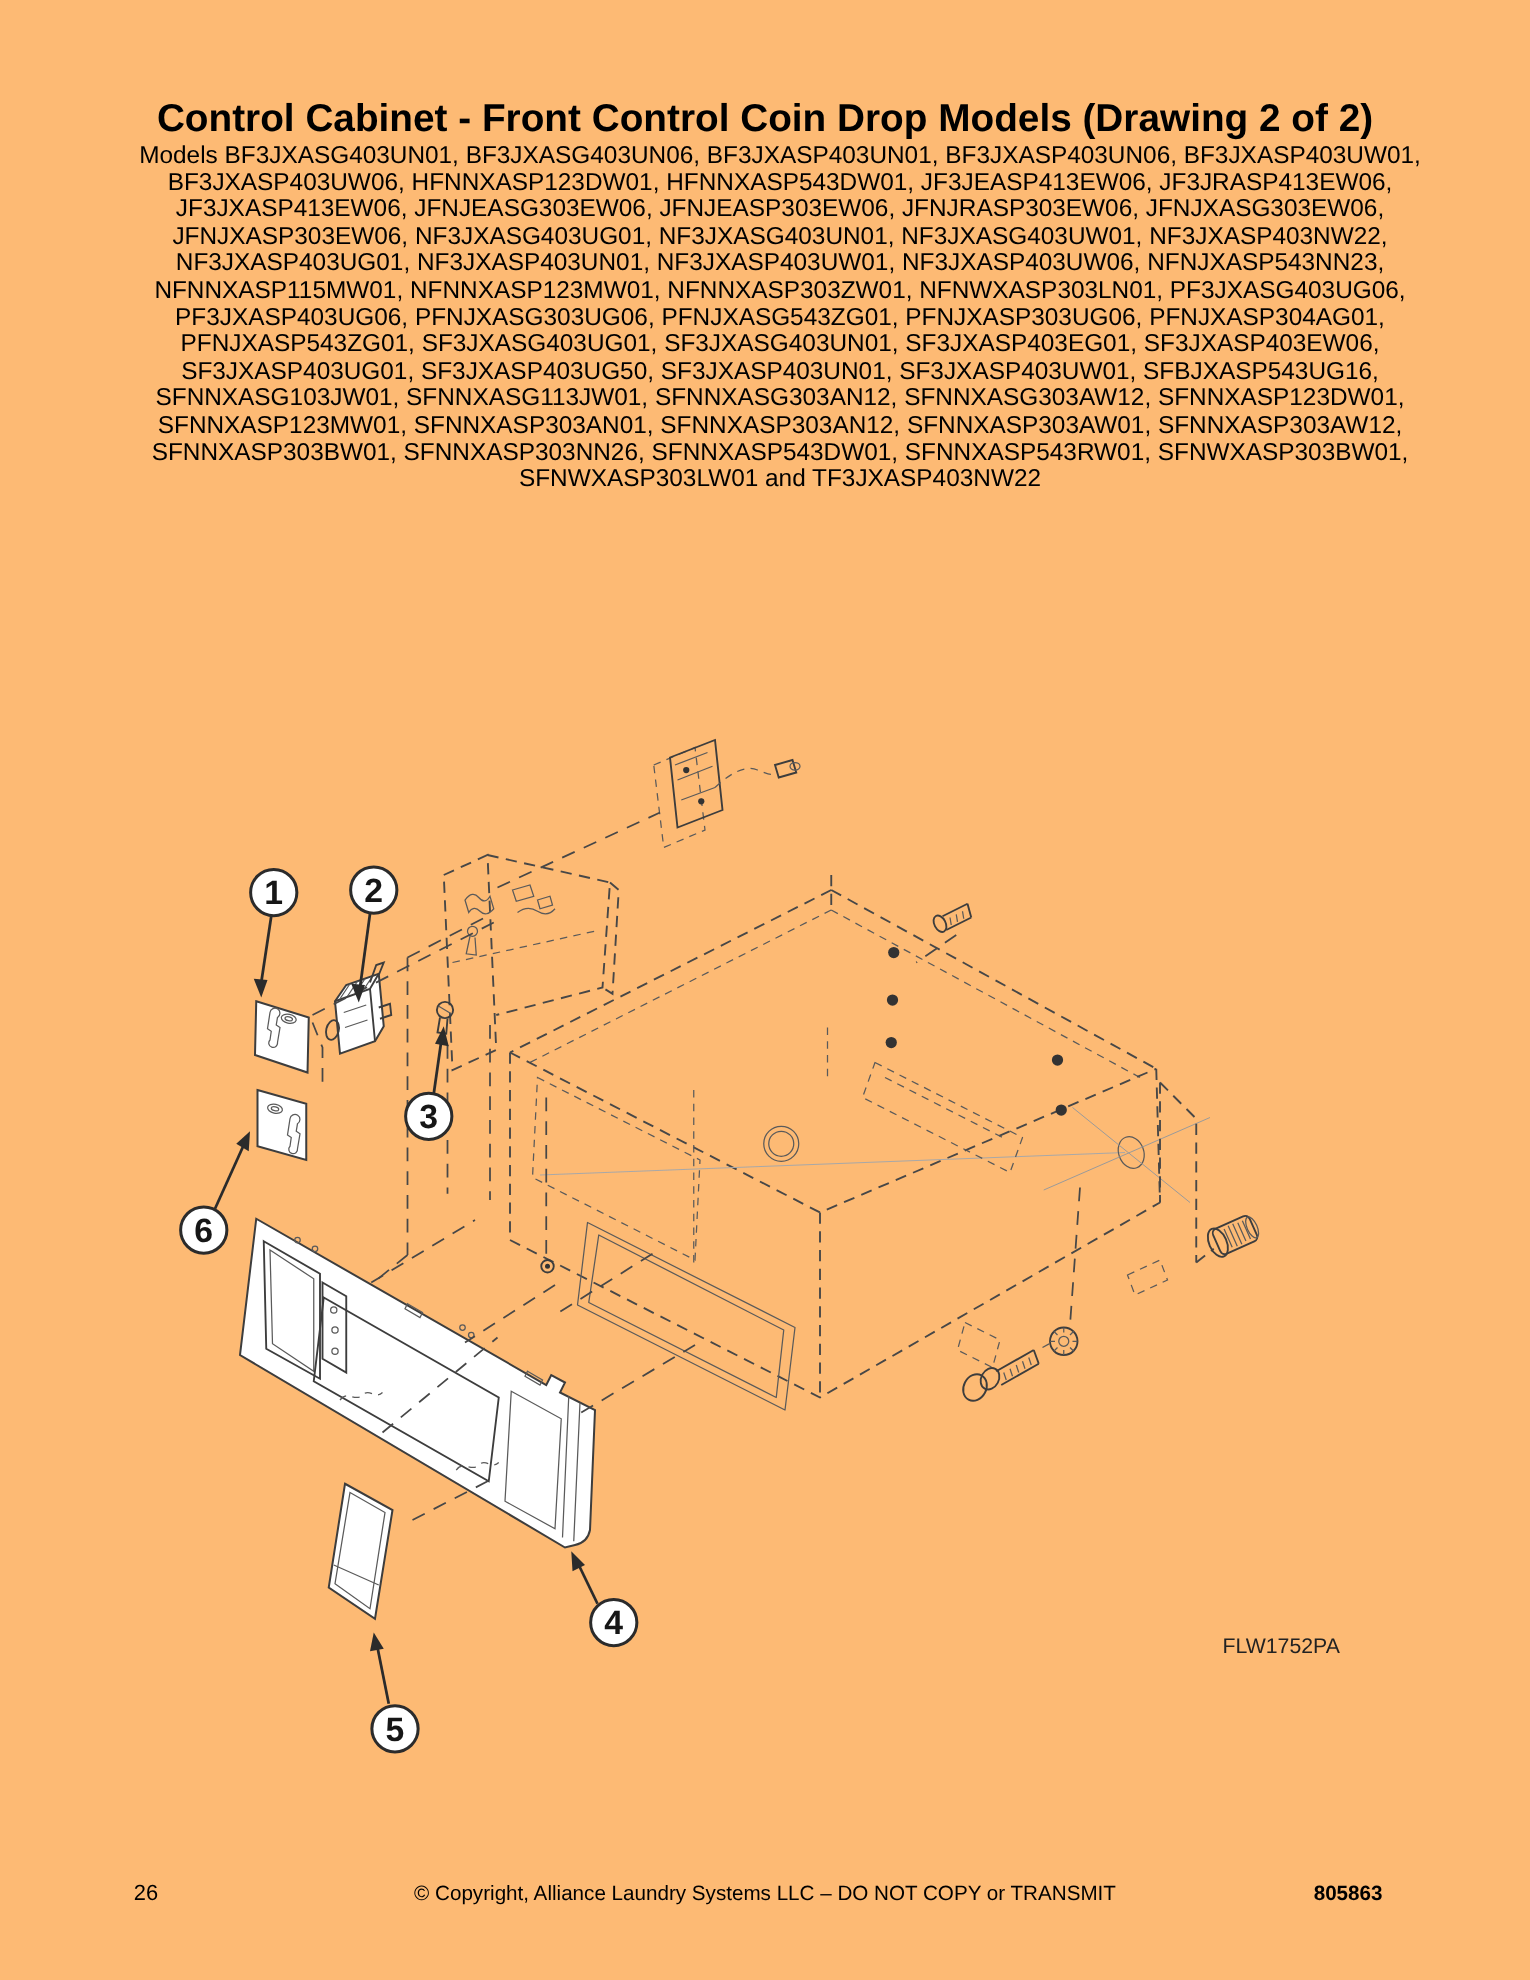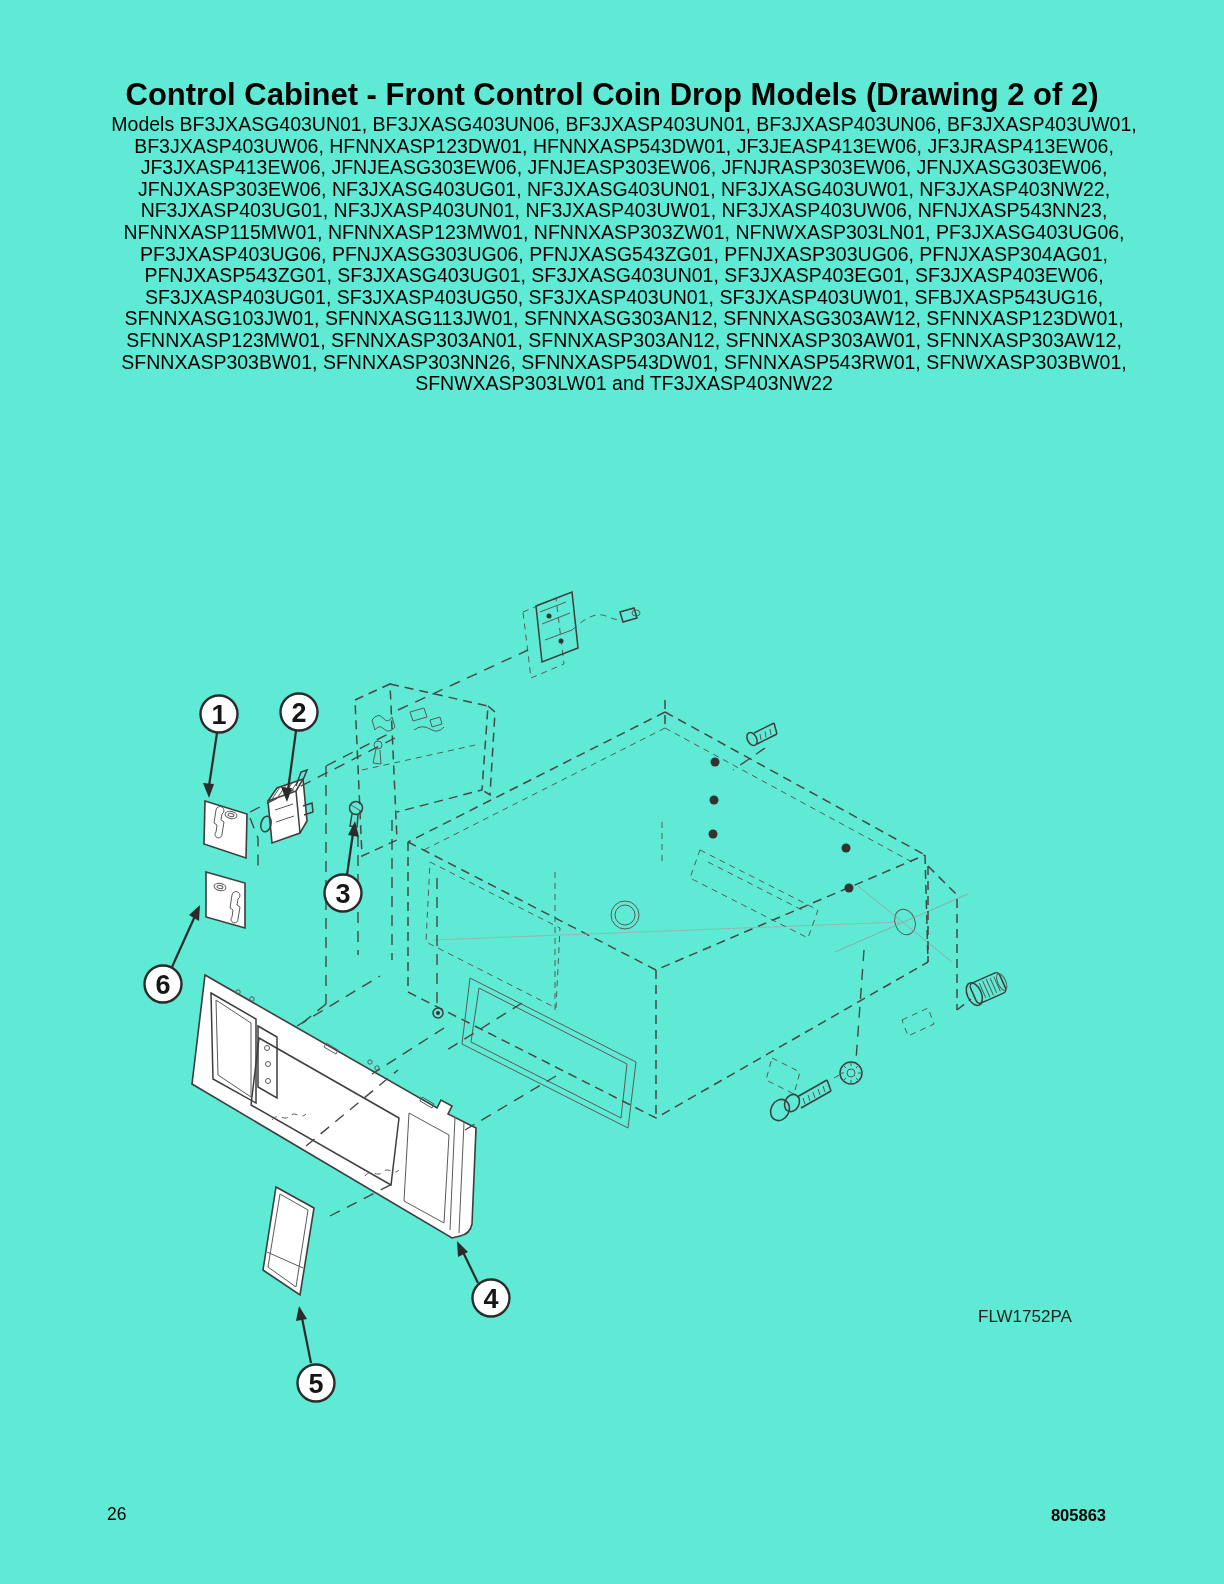--- a/index.html
+++ b/index.html
@@ -1,19 +1,19 @@
 <!DOCTYPE html>
 <html><head>
 <meta charset="utf-8">
 <style>
   html,body{margin:0;padding:0;background:#ffffff;}
   .page{
     position:relative;
     width:1224px;height:1584px;
-    background:#5eead4;
+    background:#fdba74;
     font-family:"Liberation Sans", sans-serif;
     color:#000;
     overflow:hidden;
   }
   .doc-title{
     position:absolute;top:56px;left:0;width:100%;
     text-align:center;
     font-size:31px;font-weight:bold;
     letter-spacing:0px;
   }
@@ -266,16 +266,17 @@
       <polygon class="arrowhead" points="299,1306 307,1319 296,1321"></polygon>
       <circle class="callout-circle" cx="316" cy="1383" r="18.5"></circle>
       <text class="callout-num" x="316" y="1392.5" text-anchor="middle">5</text>
     </g>
 
     <text class="figure-code" x="978" y="1322">FLW1752PA</text>
   </svg>
 
   <div class="footer">
     <span class="page-num">26</span>
+    <span class="copyright">© Copyright, Alliance Laundry Systems LLC – DO NOT COPY or TRANSMIT</span>
     <span class="doc-num">805863</span>
   </div>
 
 </div>
 
 </body></html>

